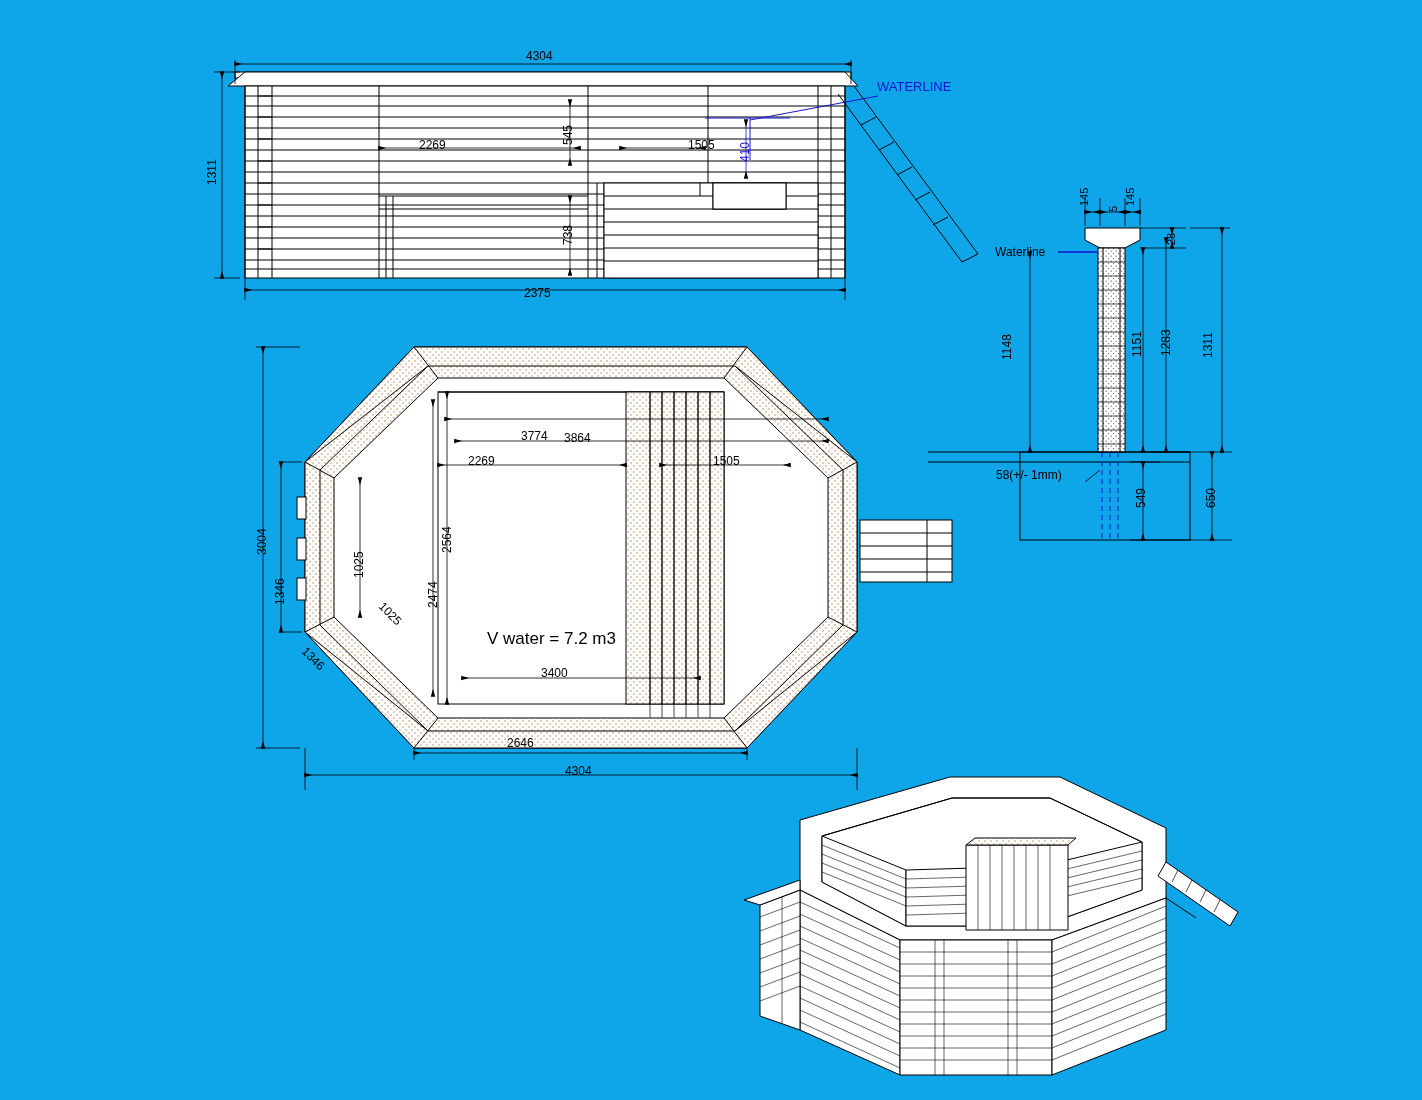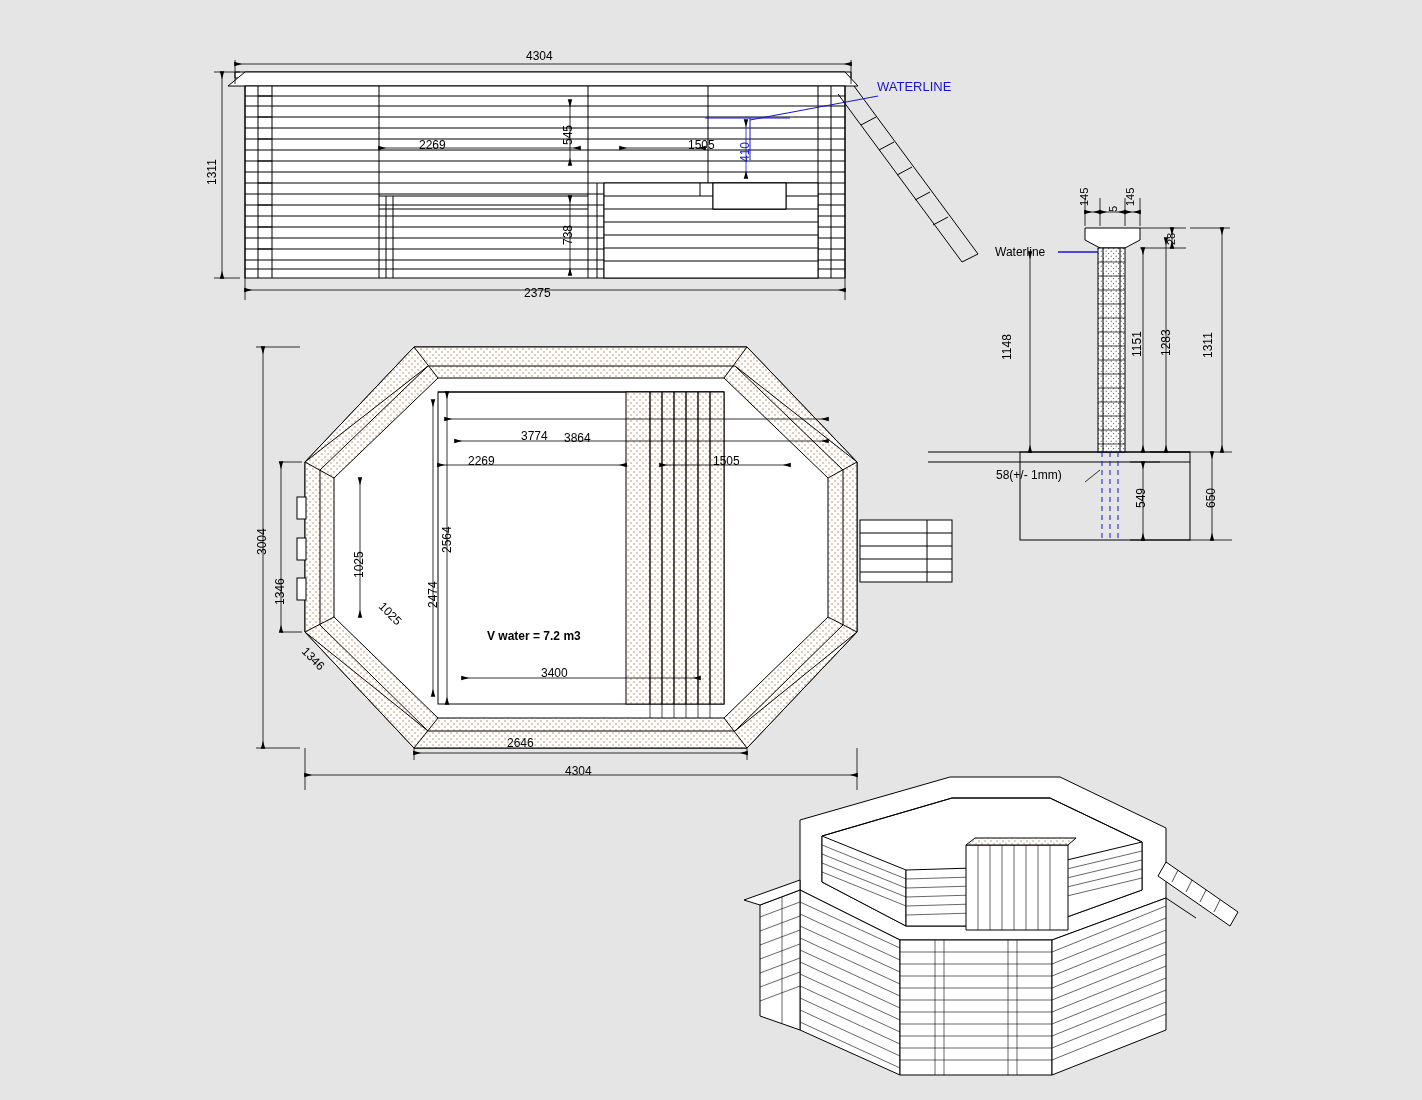--- a/index.html
+++ b/index.html
@@ -7,41 +7,41 @@
     padding: 0;
     background: #ffffff;
   }
   body {
     font-family: "Liberation Sans", sans-serif;
   }
   #sheet {
     position: relative;
     width: 1422px;
     height: 1100px;
-    background: #e5e5e5;
+    background: #0ea5e9;
     overflow: hidden;
   }
   svg.draw {
     position: absolute;
     left: 0;
     top: 0;
     width: 1422px;
     height: 1100px;
   }
   .lbl {
     position: absolute;
     font-family: "Liberation Sans", sans-serif;
     font-size: 12px;
     color: #000000;
     white-space: nowrap;
     line-height: 1;
   }
   .lbl.small { font-size: 11px; }
   .lbl.blue { color: #1414d2; }
-  .lbl.bold { font-weight: bold; font-size: 12px; }
+  .lbl.bold { font-weight: normal; font-size: 17px; }
   .lbl.rot90 { transform: rotate(-90deg); transform-origin: left top; }
   .lbl.rotm45 { transform: rotate(45deg); transform-origin: left top; }
 </style>
 </head>
 <body>
 
 <div id="sheet">
 
   <svg class="draw" viewBox="0 0 1422 1100" xmlns="http://www.w3.org/2000/svg">
     <defs>

